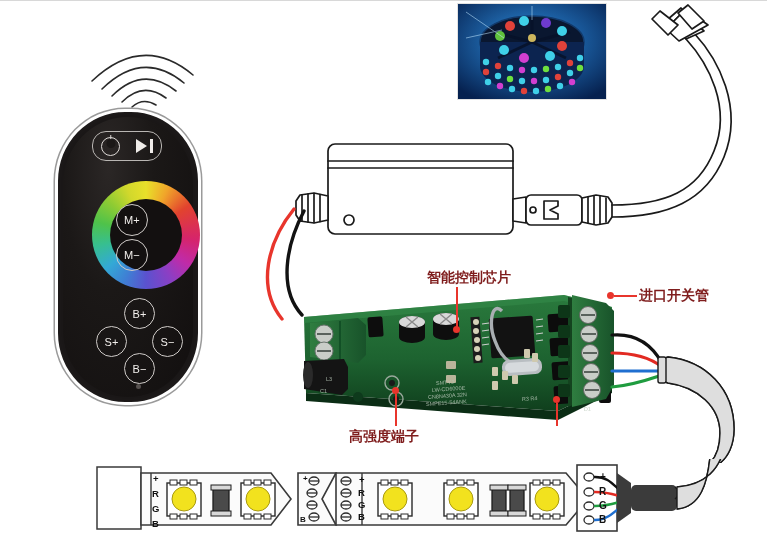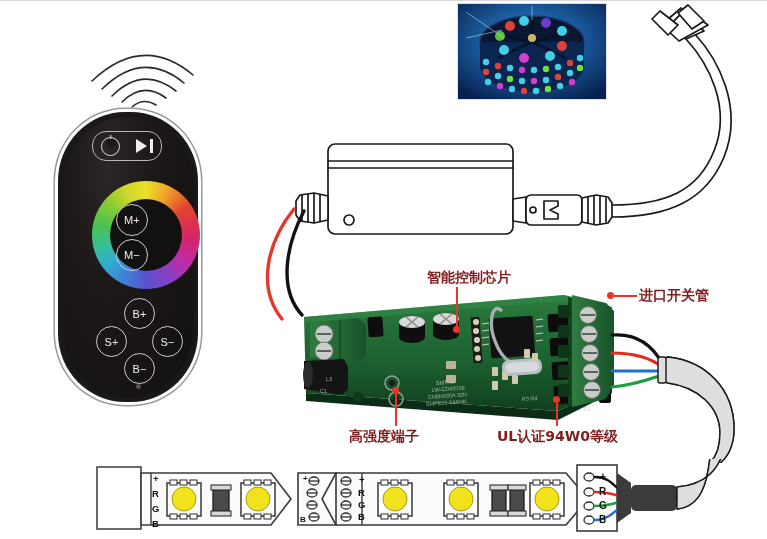--- a/index.html
+++ b/index.html
@@ -609,15 +609,14 @@
   <div class="dot" style="left:607px;top:291px;"></div>
   <div class="leader" style="left:614px;top:293.5px;width:23px;height:2px;"></div>
   <div class="abs cn-label" style="left:639px;top:286px;">进口开关管</div>
 
   <div class="dot" style="left:392px;top:386px;"></div>
   <div class="leader" style="left:394.5px;top:393px;width:2px;height:32px;"></div>
   <div class="abs cn-label" style="left:349px;top:427px;">高强度端子</div>
 
   <div class="dot" style="left:553px;top:395px;"></div>
   <div class="leader" style="left:555.5px;top:402px;width:2px;height:23px;"></div>
-  <div class="abs cn-label" style="left:497px;top:427px;">UL认证94W0等级</div>
 
 </div>
 
 </body></html>

